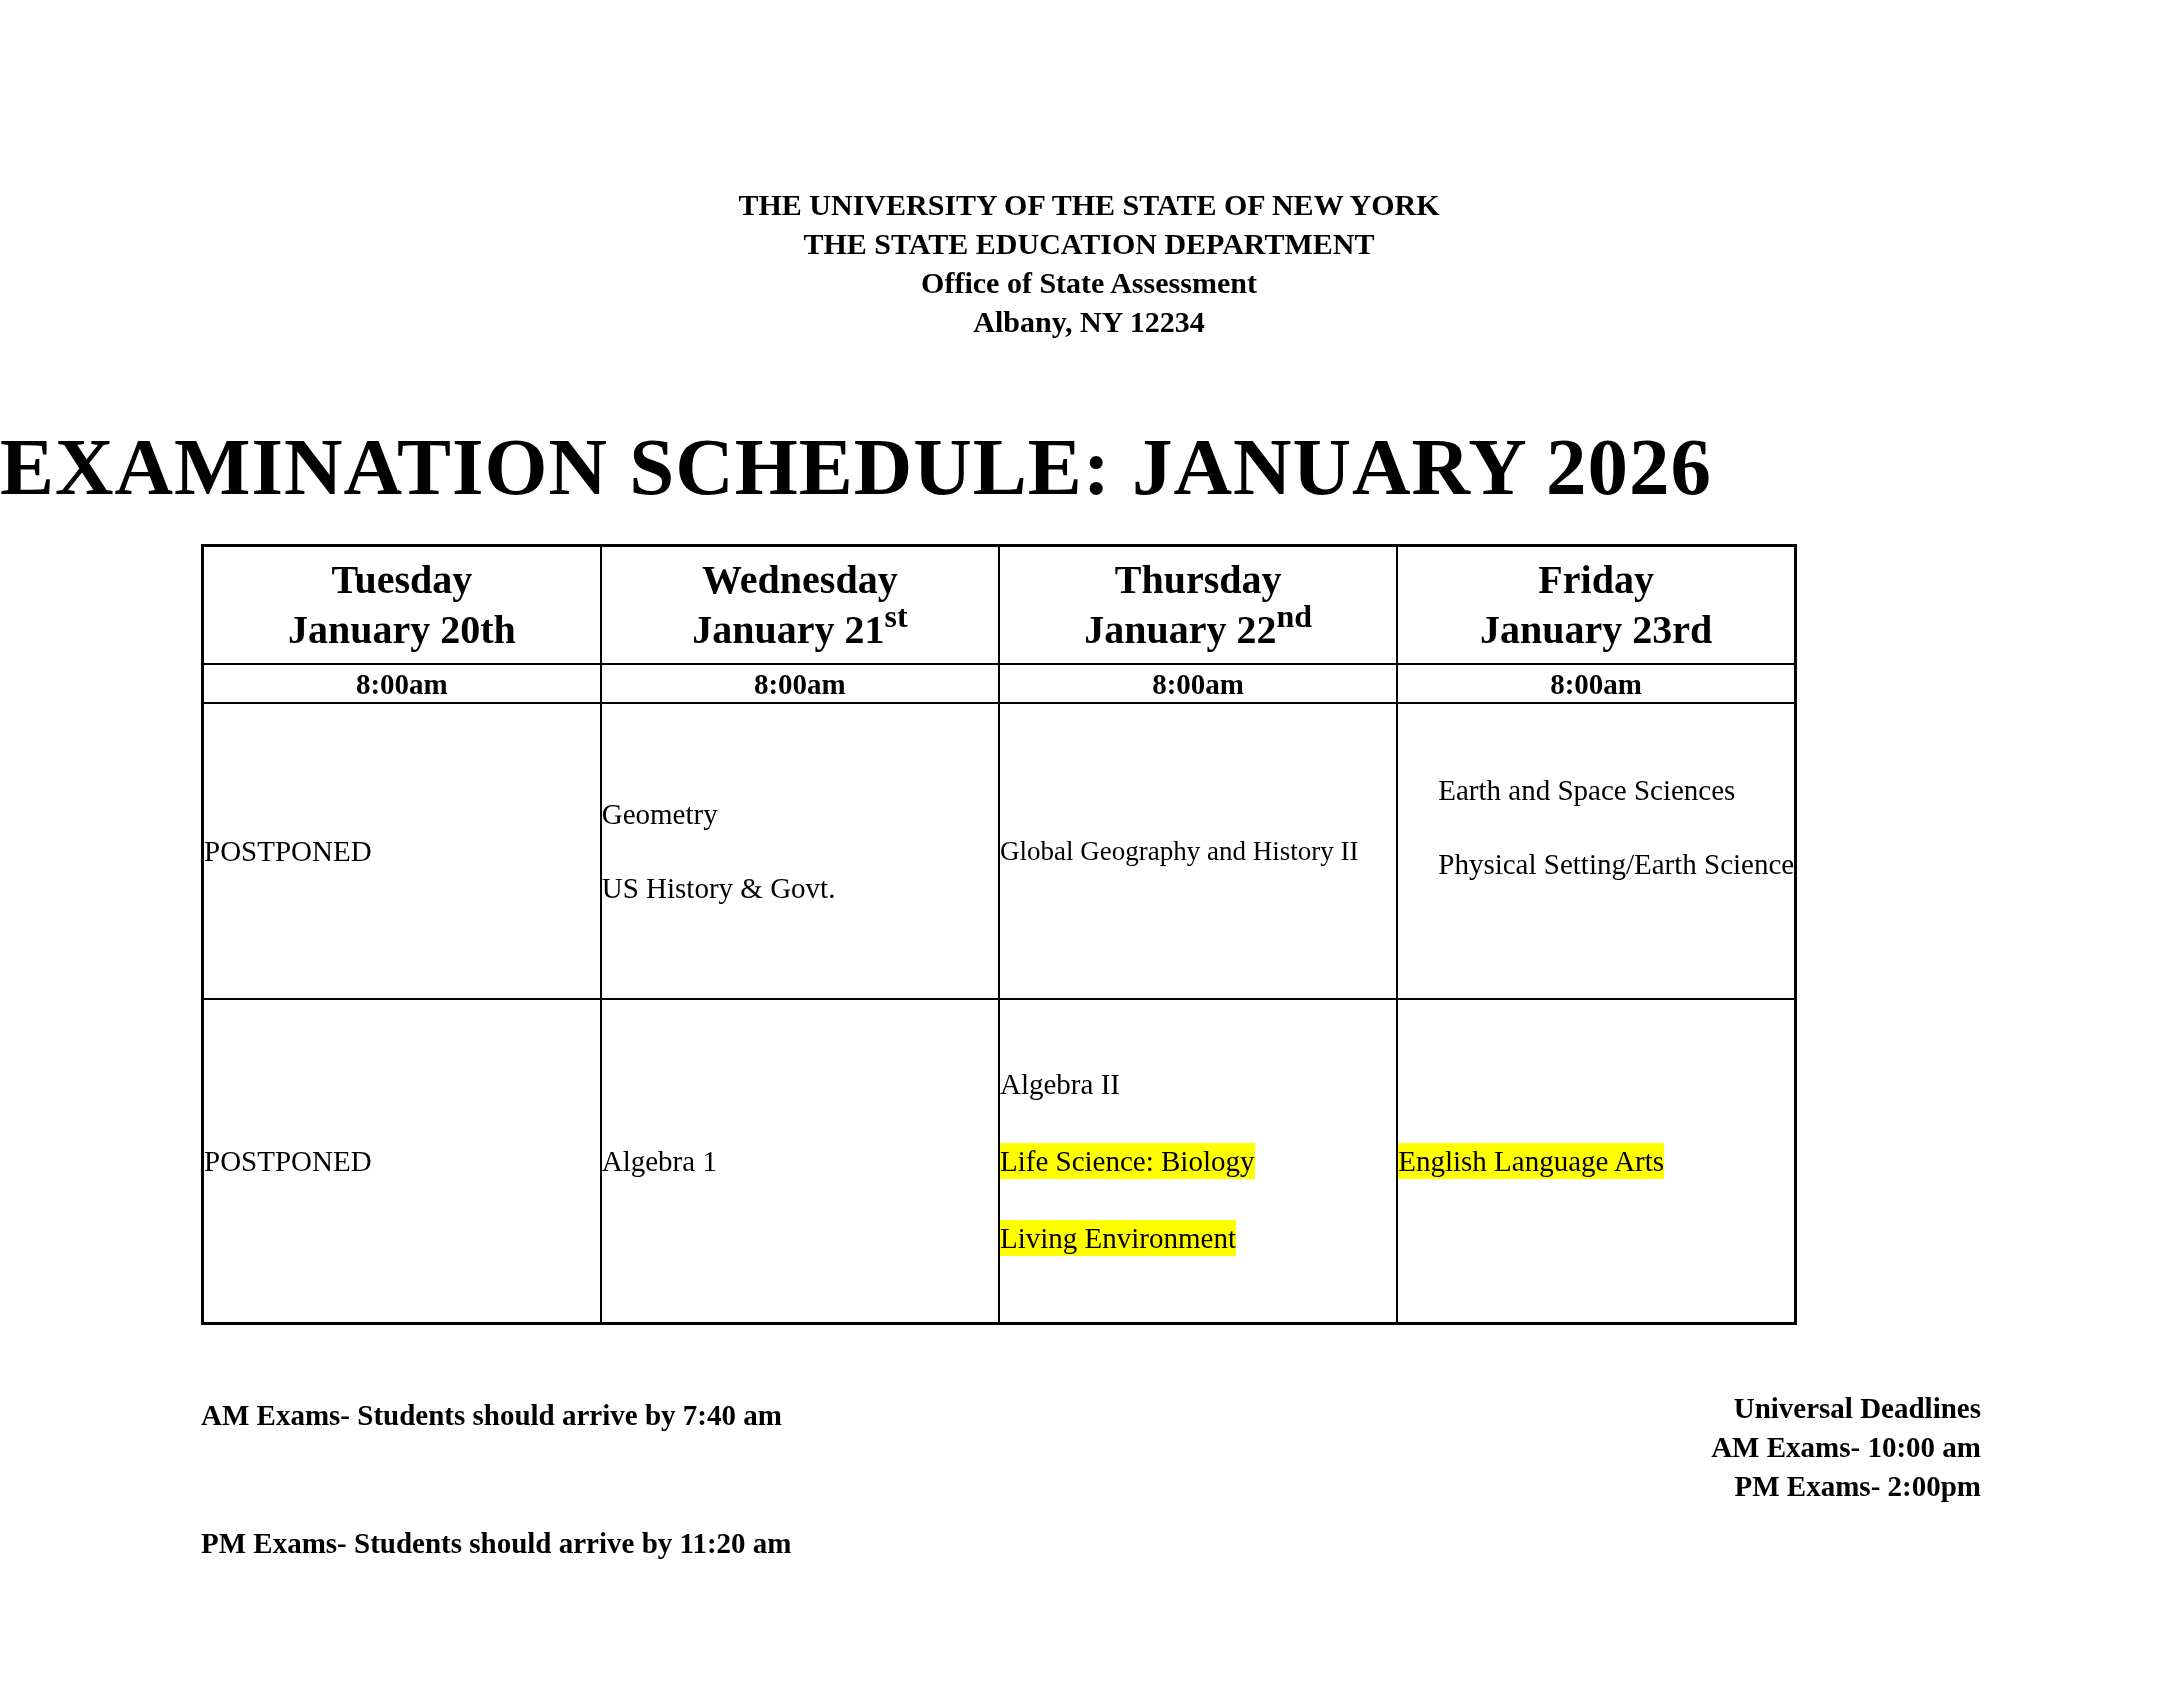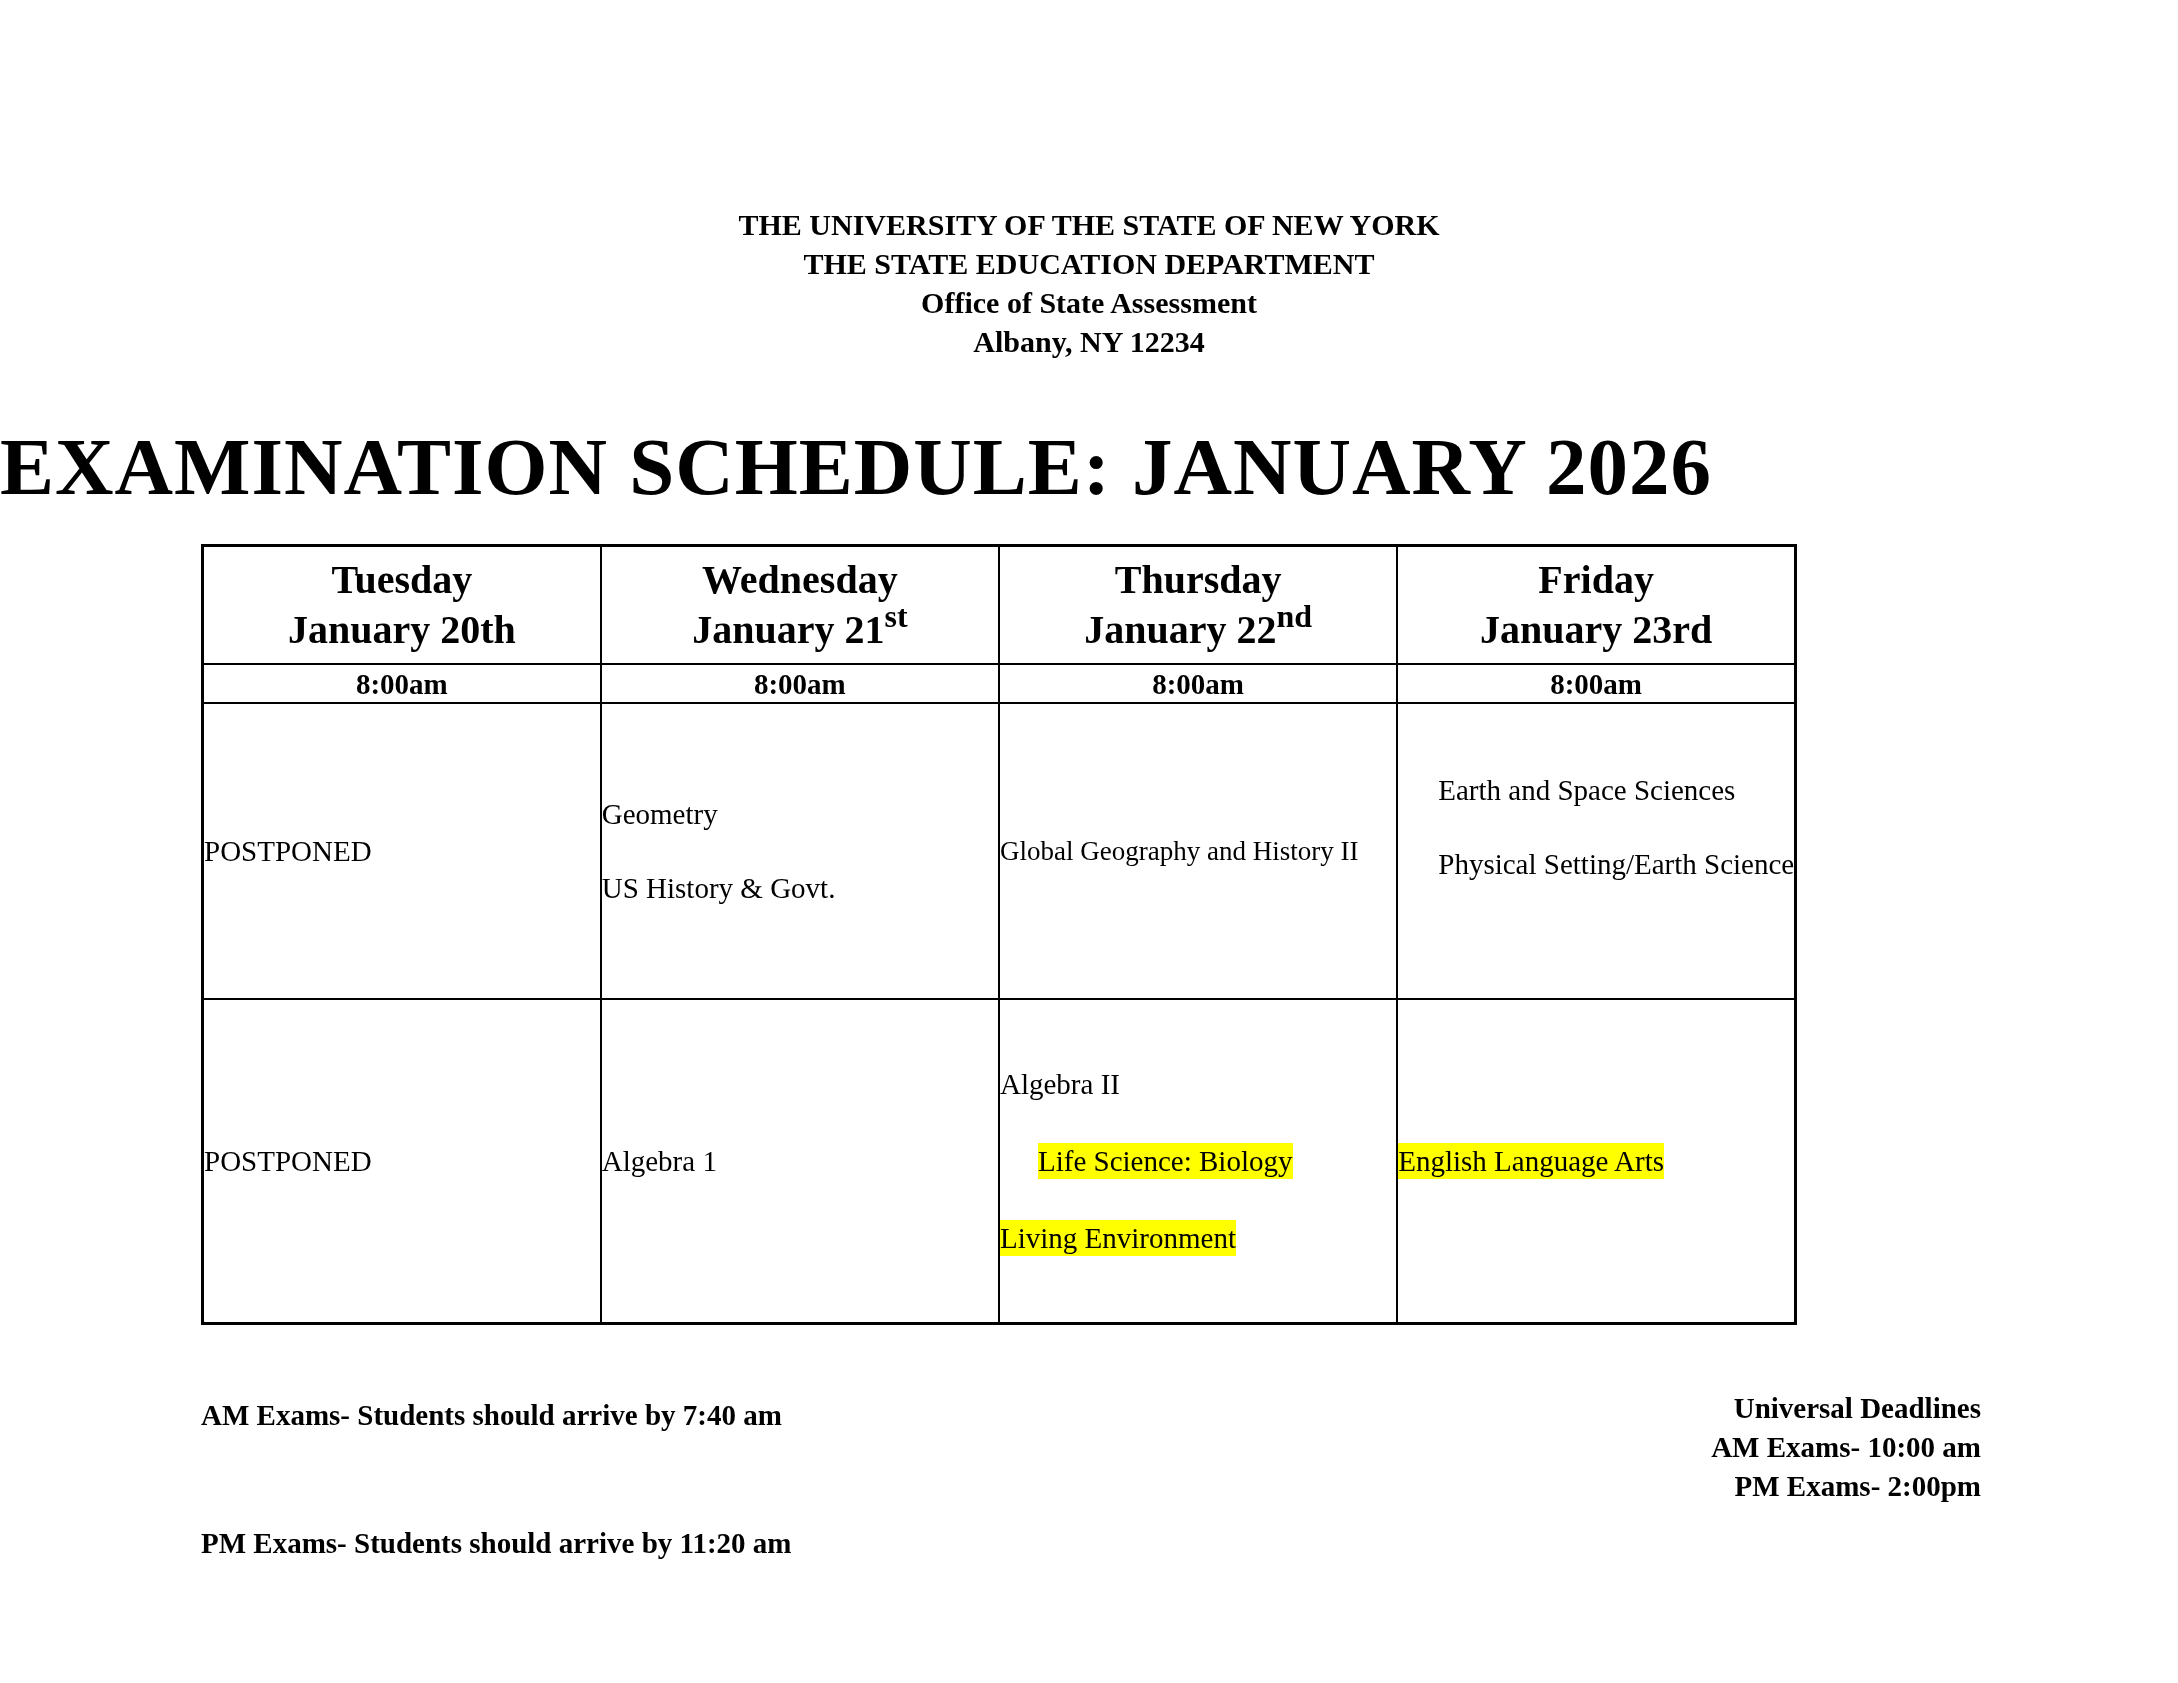--- a/index.html
+++ b/index.html
@@ -27,21 +27,21 @@
   .exam-item { display: block; line-height: 34px; margin: 20px 0; white-space: nowrap; }
   .exam-item.small { font-size: 27px; }
   .hl { background: #ffff00; padding: 2px 0; }
   .foot-left { position: absolute; left: 201px; font-weight: bold; font-size: 29px; line-height: 34px; }
   .foot-right { position: absolute; right: 197px; top: 1389px; text-align: right;
                 font-weight: bold; font-size: 29px; line-height: 39px; }
 </style>
 </head>
 <body>
 
-<div class="hdr" style="top:206px;text-align:center;">
+<div class="hdr" style="top:186px;text-align:center;">
   <span class="hdr-line">THE UNIVERSITY OF THE STATE OF NEW YORK</span>
   <span class="hdr-line">THE STATE EDUCATION DEPARTMENT</span>
   <span class="hdr-line">Office of State Assessment</span>
   <span class="hdr-line">Albany, NY 12234</span>
 </div>
 
 <div class="title">EXAMINATION SCHEDULE: JANUARY 2026</div>
 
 <table class="sched">
   <colgroup>
@@ -93,21 +93,21 @@
   </tr>
   <tr class="pm-exams">
     <td class="exams">
       <span class="exam-item">POSTPONED</span>
     </td>
     <td class="exams">
       <span class="exam-item">Algebra 1</span>
     </td>
     <td class="exams">
       <span class="exam-item" style="margin:0 0 43px;">Algebra II</span>
-      <span class="exam-item" style="margin:0 0 43px;padding-left:38px;"><span class="hl">Life Science: Biology</span></span>
+      <span class="exam-item" style="margin:0 0 43px;"><span class="hl">Life Science: Biology</span></span>
       <span class="exam-item" style="margin:0;"><span class="hl">Living Environment</span></span>
     </td>
     <td class="exams">
       <span class="exam-item"><span class="hl">English Language Arts</span></span>
     </td>
   </tr>
 </tbody>
   </table>
 
 <div class="foot-left" style="top:1398px;">AM Exams- Students should arrive by 7:40 am</div>

